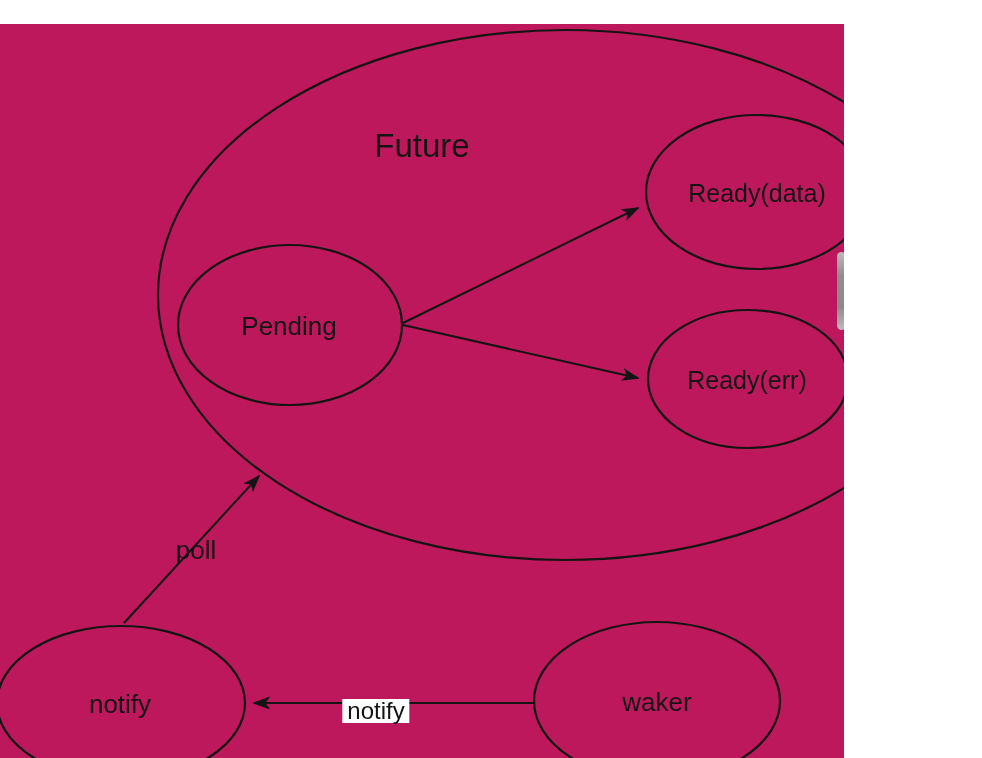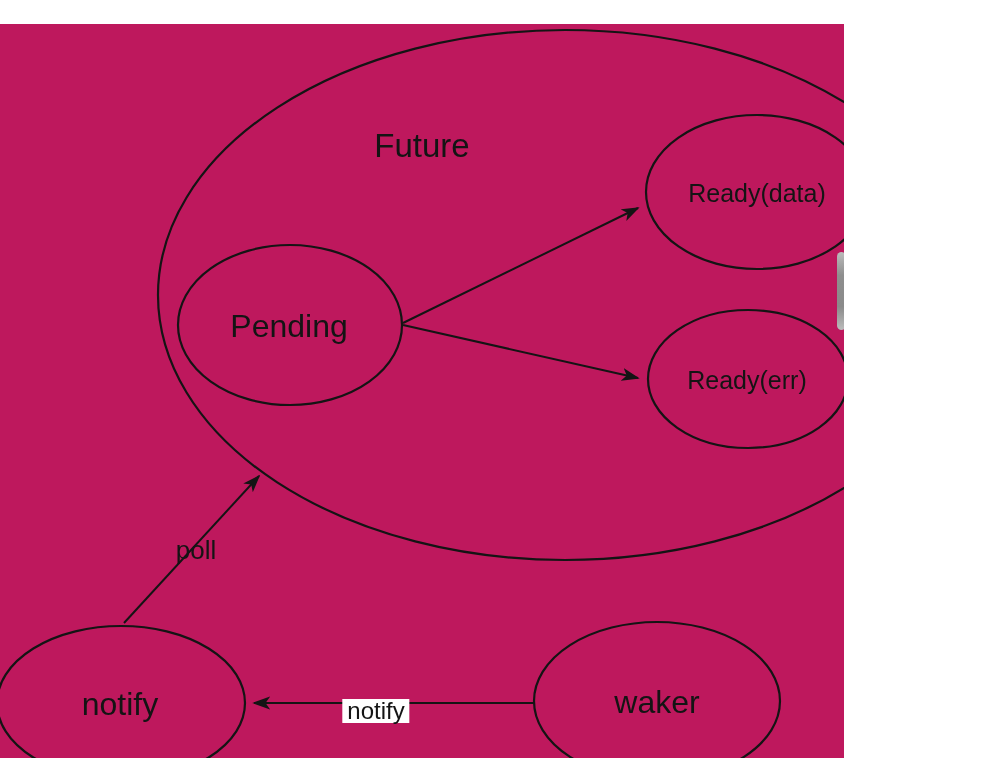--- a/index.html
+++ b/index.html
@@ -31,21 +31,21 @@
     stroke-width: 2;
   }
   .label {
     position: absolute;
     transform: translate(-50%, -50%);
     color: #141414;
     white-space: nowrap;
     line-height: 1;
   }
   .title-label    { font-size: 33px; }
-  .node-label     { font-size: 32px; }
+  .node-label     { font-size: 26px; }
   .node-label-sm  { font-size: 25px; }
   .edge-label     { font-size: 26px; }
   .edge-label-sm  { font-size: 24px; background: #ffffff; padding: 0 5px; }
   .watermark {
     position: absolute;
     transform: translate(-50%, -50%);
     font-size: 21px;
     color: #c3c3c3;
     white-space: nowrap;
     letter-spacing: 0.5px;

